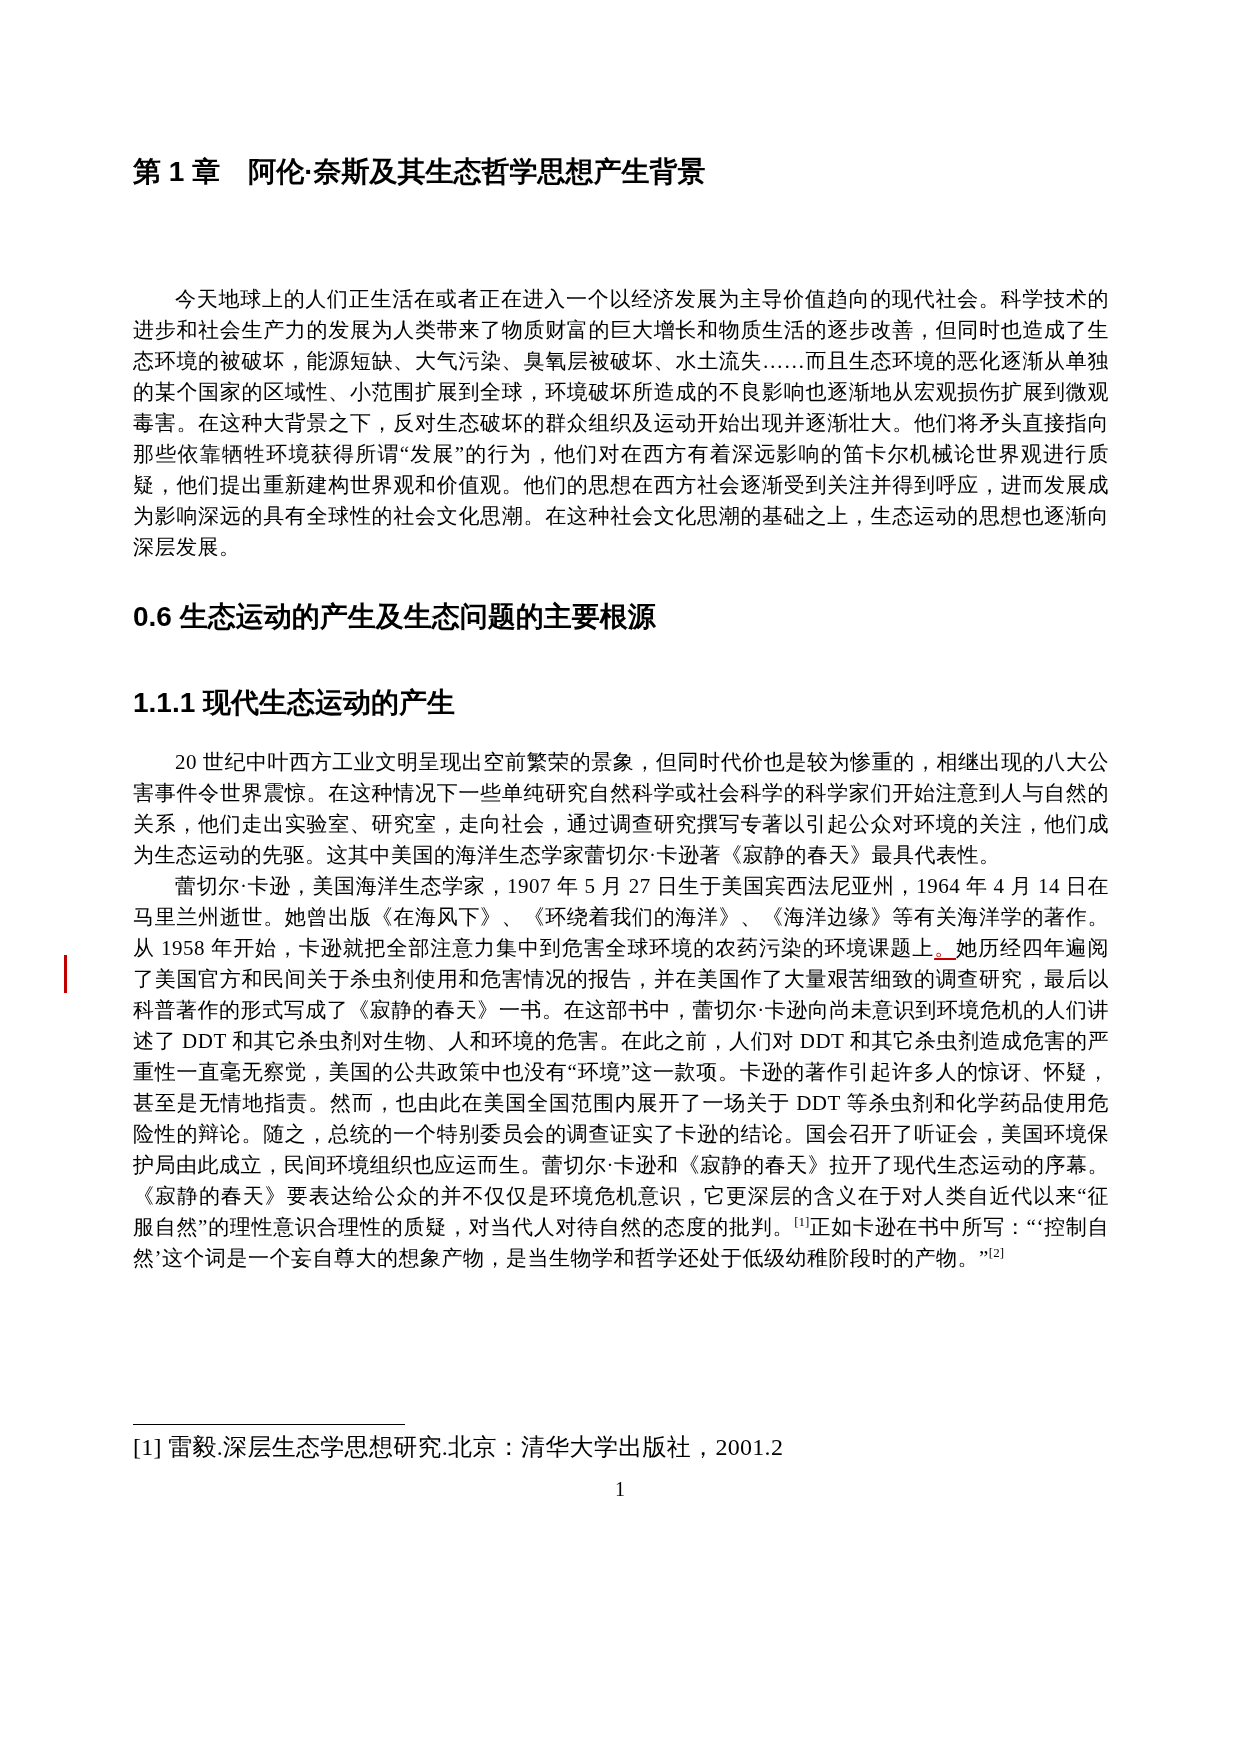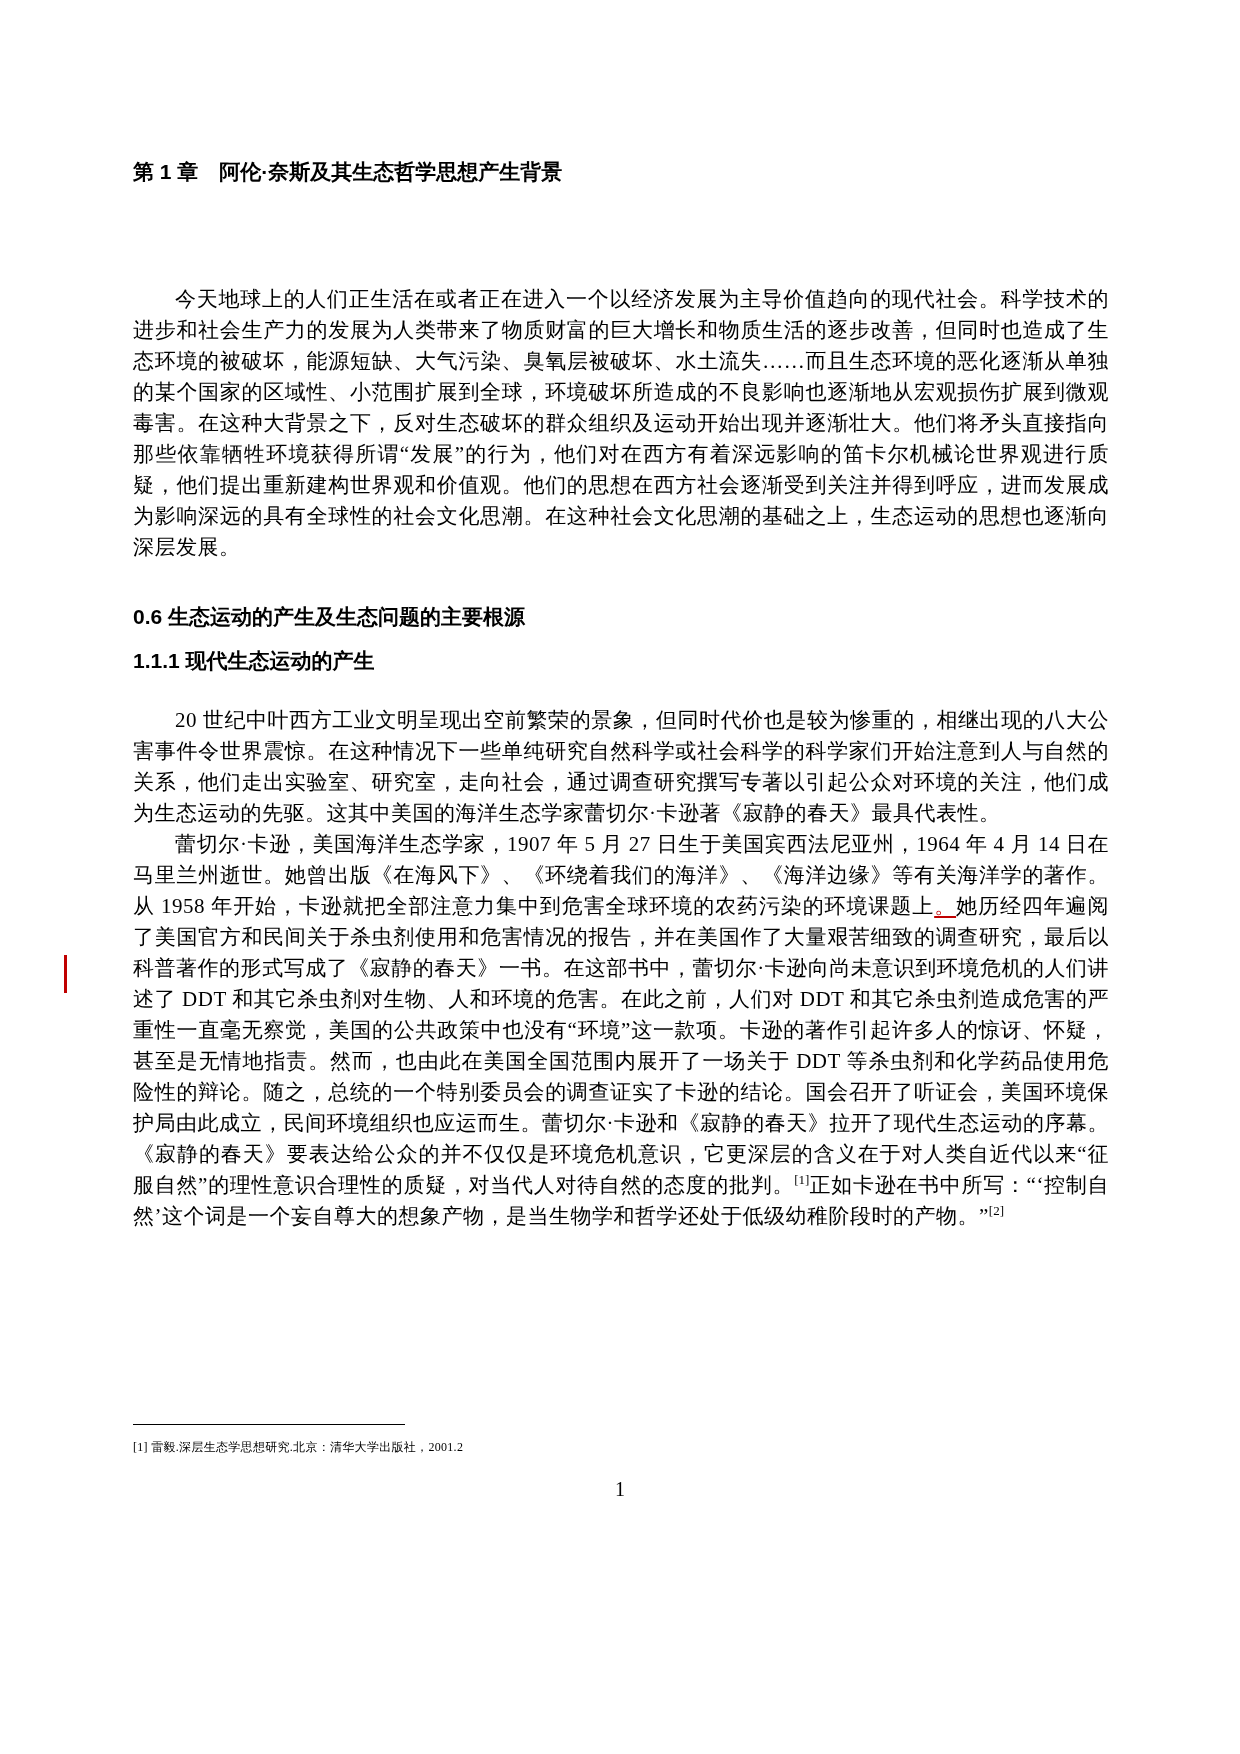--- a/index.html
+++ b/index.html
@@ -12,38 +12,38 @@
     font-family:"Liberation Serif","DejaVu Serif",serif;
   }
   .content {
     position:absolute;
     left:133px; top:158px;
     width:976px;
   }
   .heading {
     font-family:"Liberation Sans","DejaVu Sans",sans-serif;
     font-weight:bold;
-    font-size:21px;
+    font-size:28px;
     line-height:28px;
     color:#000000;
     text-align:left;
   }
   .para {
     font-size:21px;
     line-height:31px;
     letter-spacing:0.5px;
     text-align:justify;
     text-justify:inter-ideograph;
     text-indent:2em;
     color:#000000;
   }
   .para-intro   { margin-top:98px; }
   .h-section    { margin-top:40px; }
   .para-section { margin-top:30px; }
-  .h-subsection { margin-top:16px; }
+  .h-subsection { margin-top:58px; }
   .para-sub     { margin-top:30px; }
   sup.fref {
     font-size:13px;
     letter-spacing:0;
     line-height:0;
     vertical-align:super;
   }
   .inserted {
     color:#c00000;
     text-decoration:underline;
@@ -60,21 +60,21 @@
     left:133px; top:1424px;
     width:976px;
   }
   .footnote-rule {
     width:272px;
     height:0;
     border-top:1.5px solid #000000;
     margin-bottom:10px;
   }
   .footnote-text {
-    font-size:12px;
+    font-size:24px;
     line-height:24px;
     letter-spacing:0.3px;
     color:#000000;
   }
   .page-number {
     position:absolute;
     left:0; top:1478px;
     width:1240px;
     text-align:center;
     font-size:20px;

